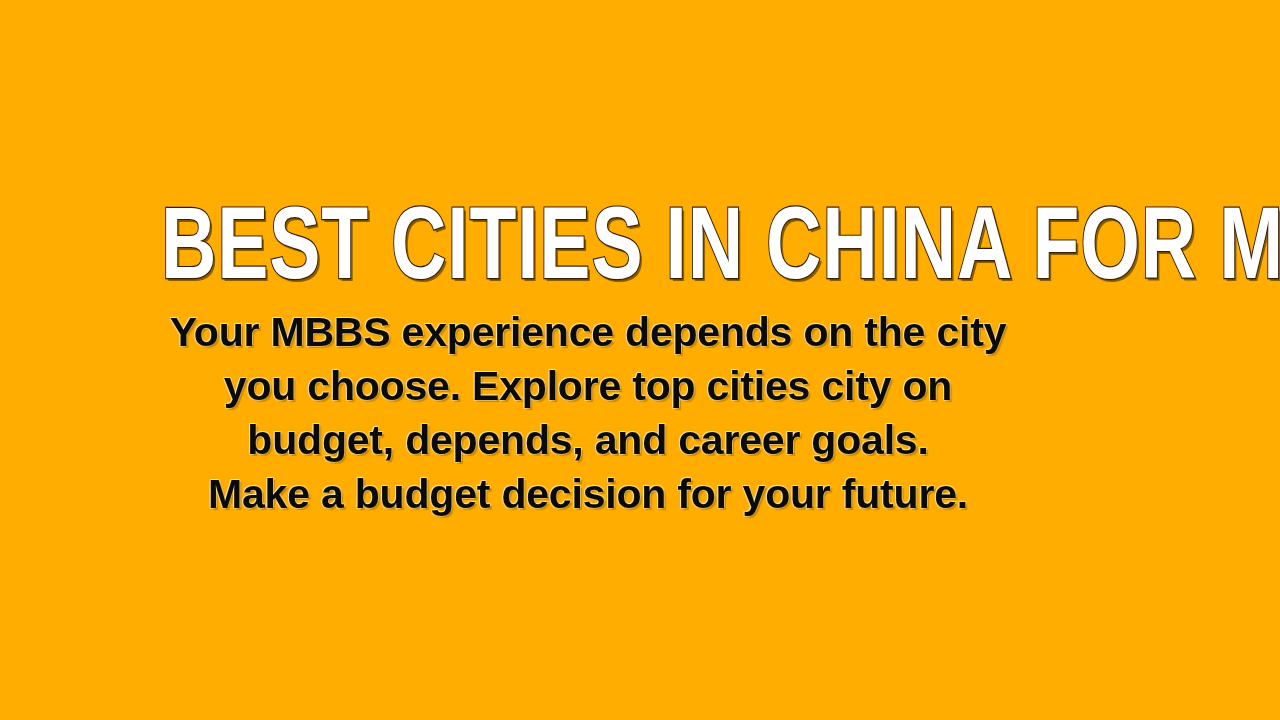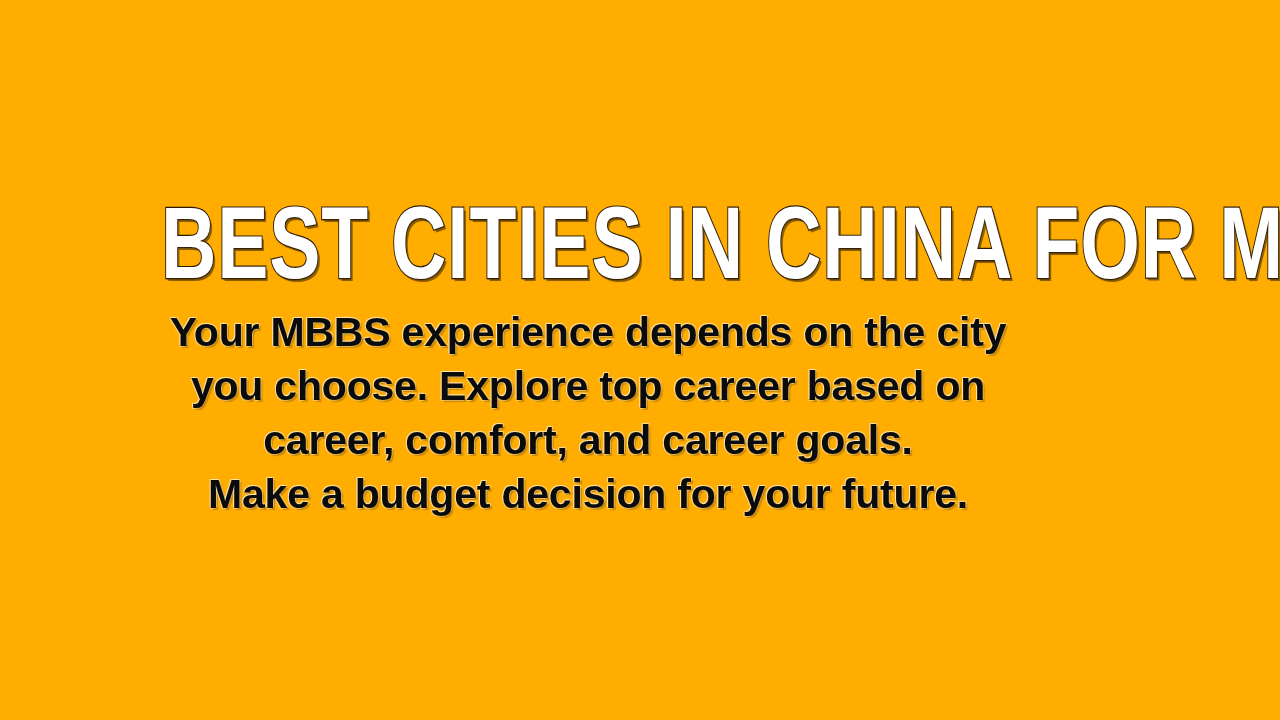--- a/index.html
+++ b/index.html
@@ -81,18 +81,18 @@
 <body>
 
 <div class="slide">
 
   <div class="headline-wrap">
     <h1 class="headline">BEST CITIES IN CHINA FOR MBBS</h1>
   </div>
 
   <div class="subtitle-wrap">
     <p class="subtitle-line">Your MBBS experience depends on the city</p>
-    <p class="subtitle-line">you choose. Explore top career based on</p>
-    <p class="subtitle-line">career, comfort, and career goals.</p>
+    <p class="subtitle-line">you choose. Explore top cities city on</p>
+    <p class="subtitle-line">budget, depends, and career goals.</p>
     <p class="subtitle-line">Make a budget decision for your future.</p>
   </div>
 
 </div>
 
 </body></html>

